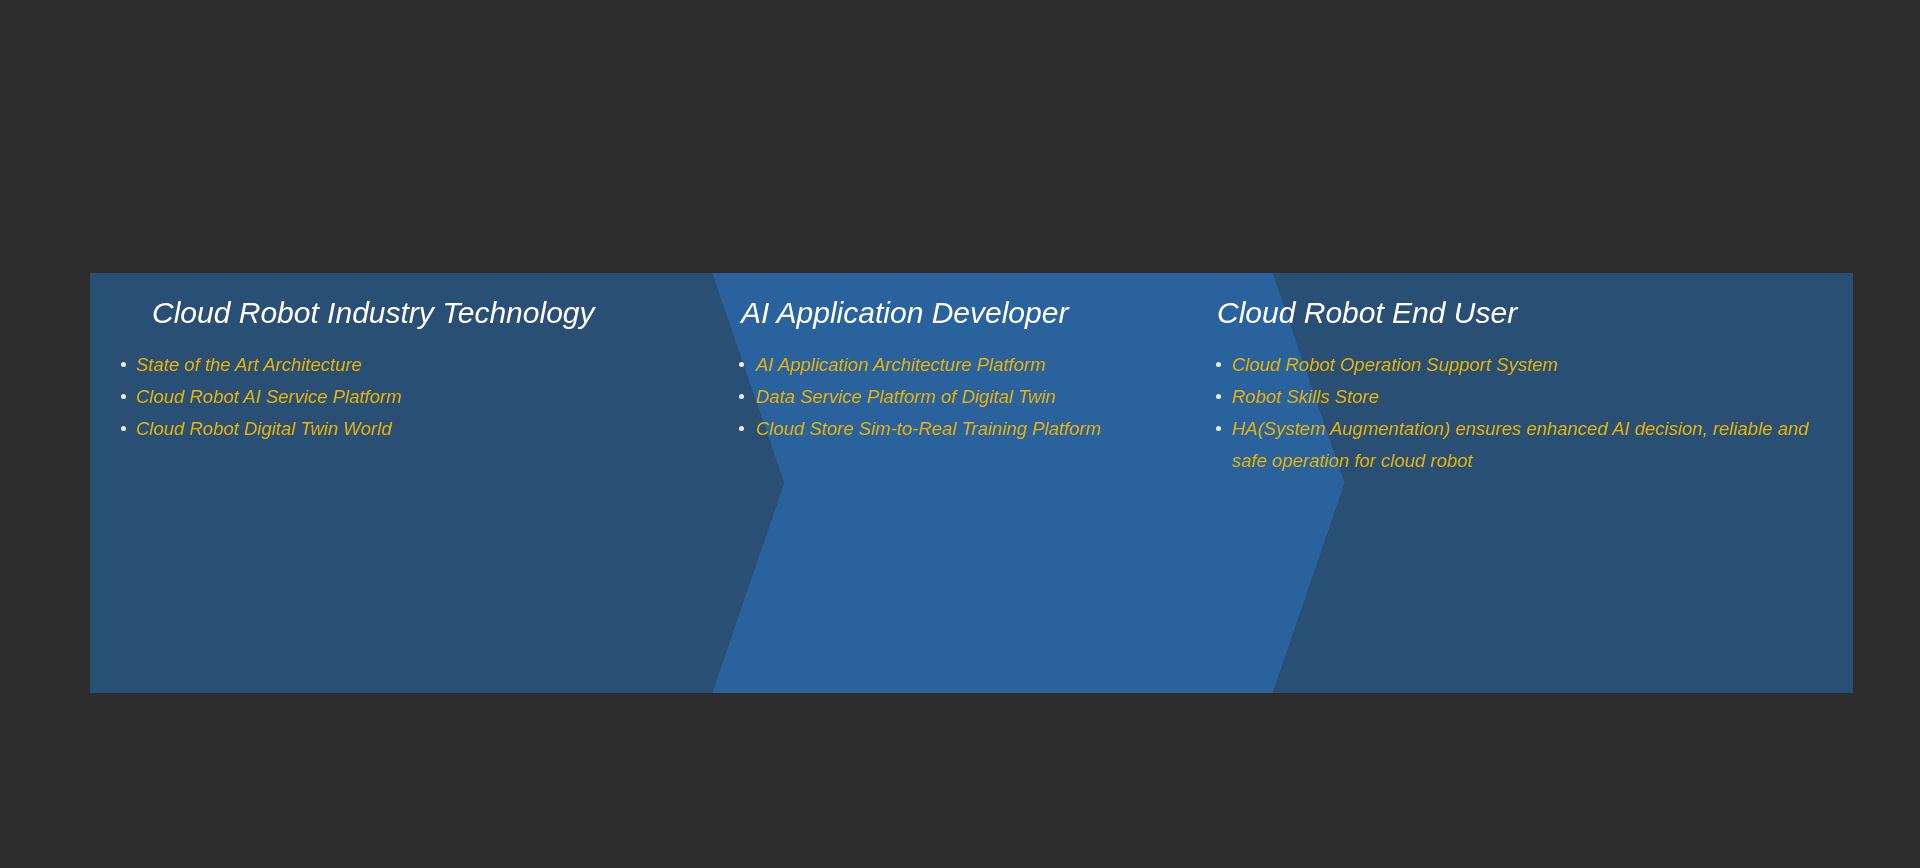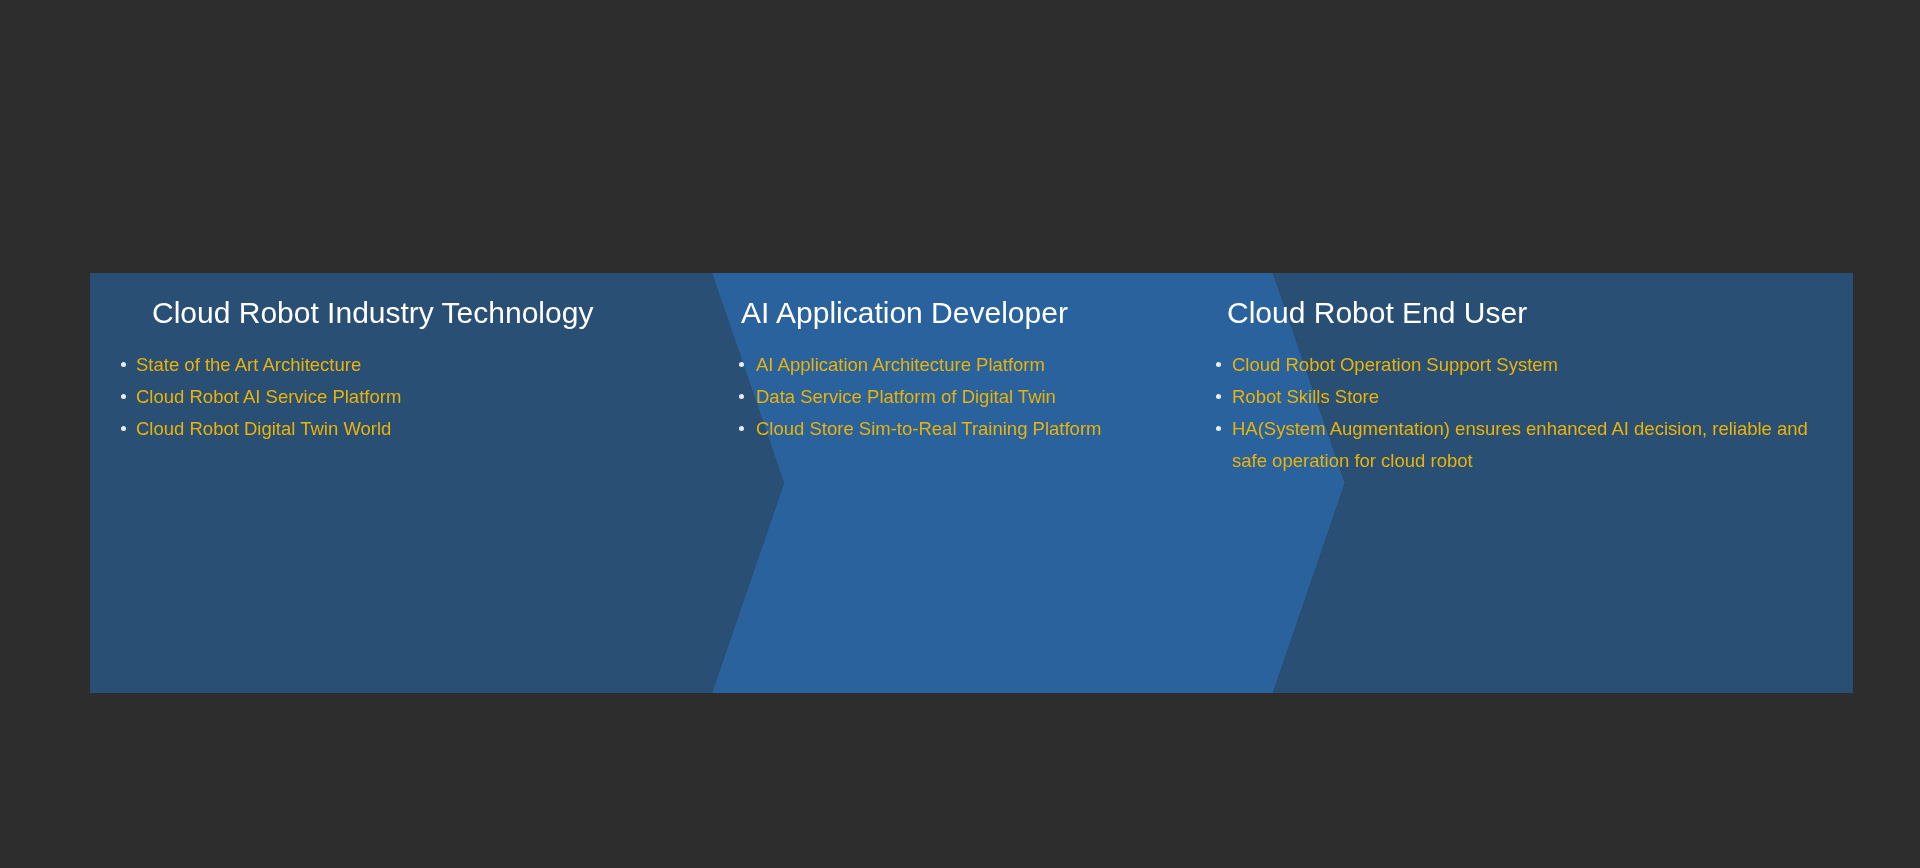--- a/index.html
+++ b/index.html
@@ -11,20 +11,21 @@
     height: 868px;
     background: #2d2d2d;
     font-family: "Liberation Sans", sans-serif;
     overflow: hidden;
   }
 
   #stage {
     position: relative;
     width: 1920px;
     height: 640px;
+    font-style: italic;
   }
 
   
   #band {
     position: absolute;
     left: 90px;
     top: 273px;
     width: 1763px;
     height: 420px;
   }
@@ -75,21 +76,21 @@
   .col-title {
     color: #ffffff;
     font-size: 30px;
     font-weight: 400;
     line-height: 1.2;
     white-space: nowrap;
     margin: 0 0 18px 0;
   }
   #col-1 .col-title { margin-left: 32px; }
   #col-2 .col-title { margin-left: 3px; }
-  #col-3 .col-title { margin-left: 12px; }
+  #col-3 .col-title { margin-left: 2px; }
 
   .bullets {
     list-style: none;
     margin: 0;
     padding: 0;
   }
 
   .bullet {
     position: relative;
     color: #eab308;

